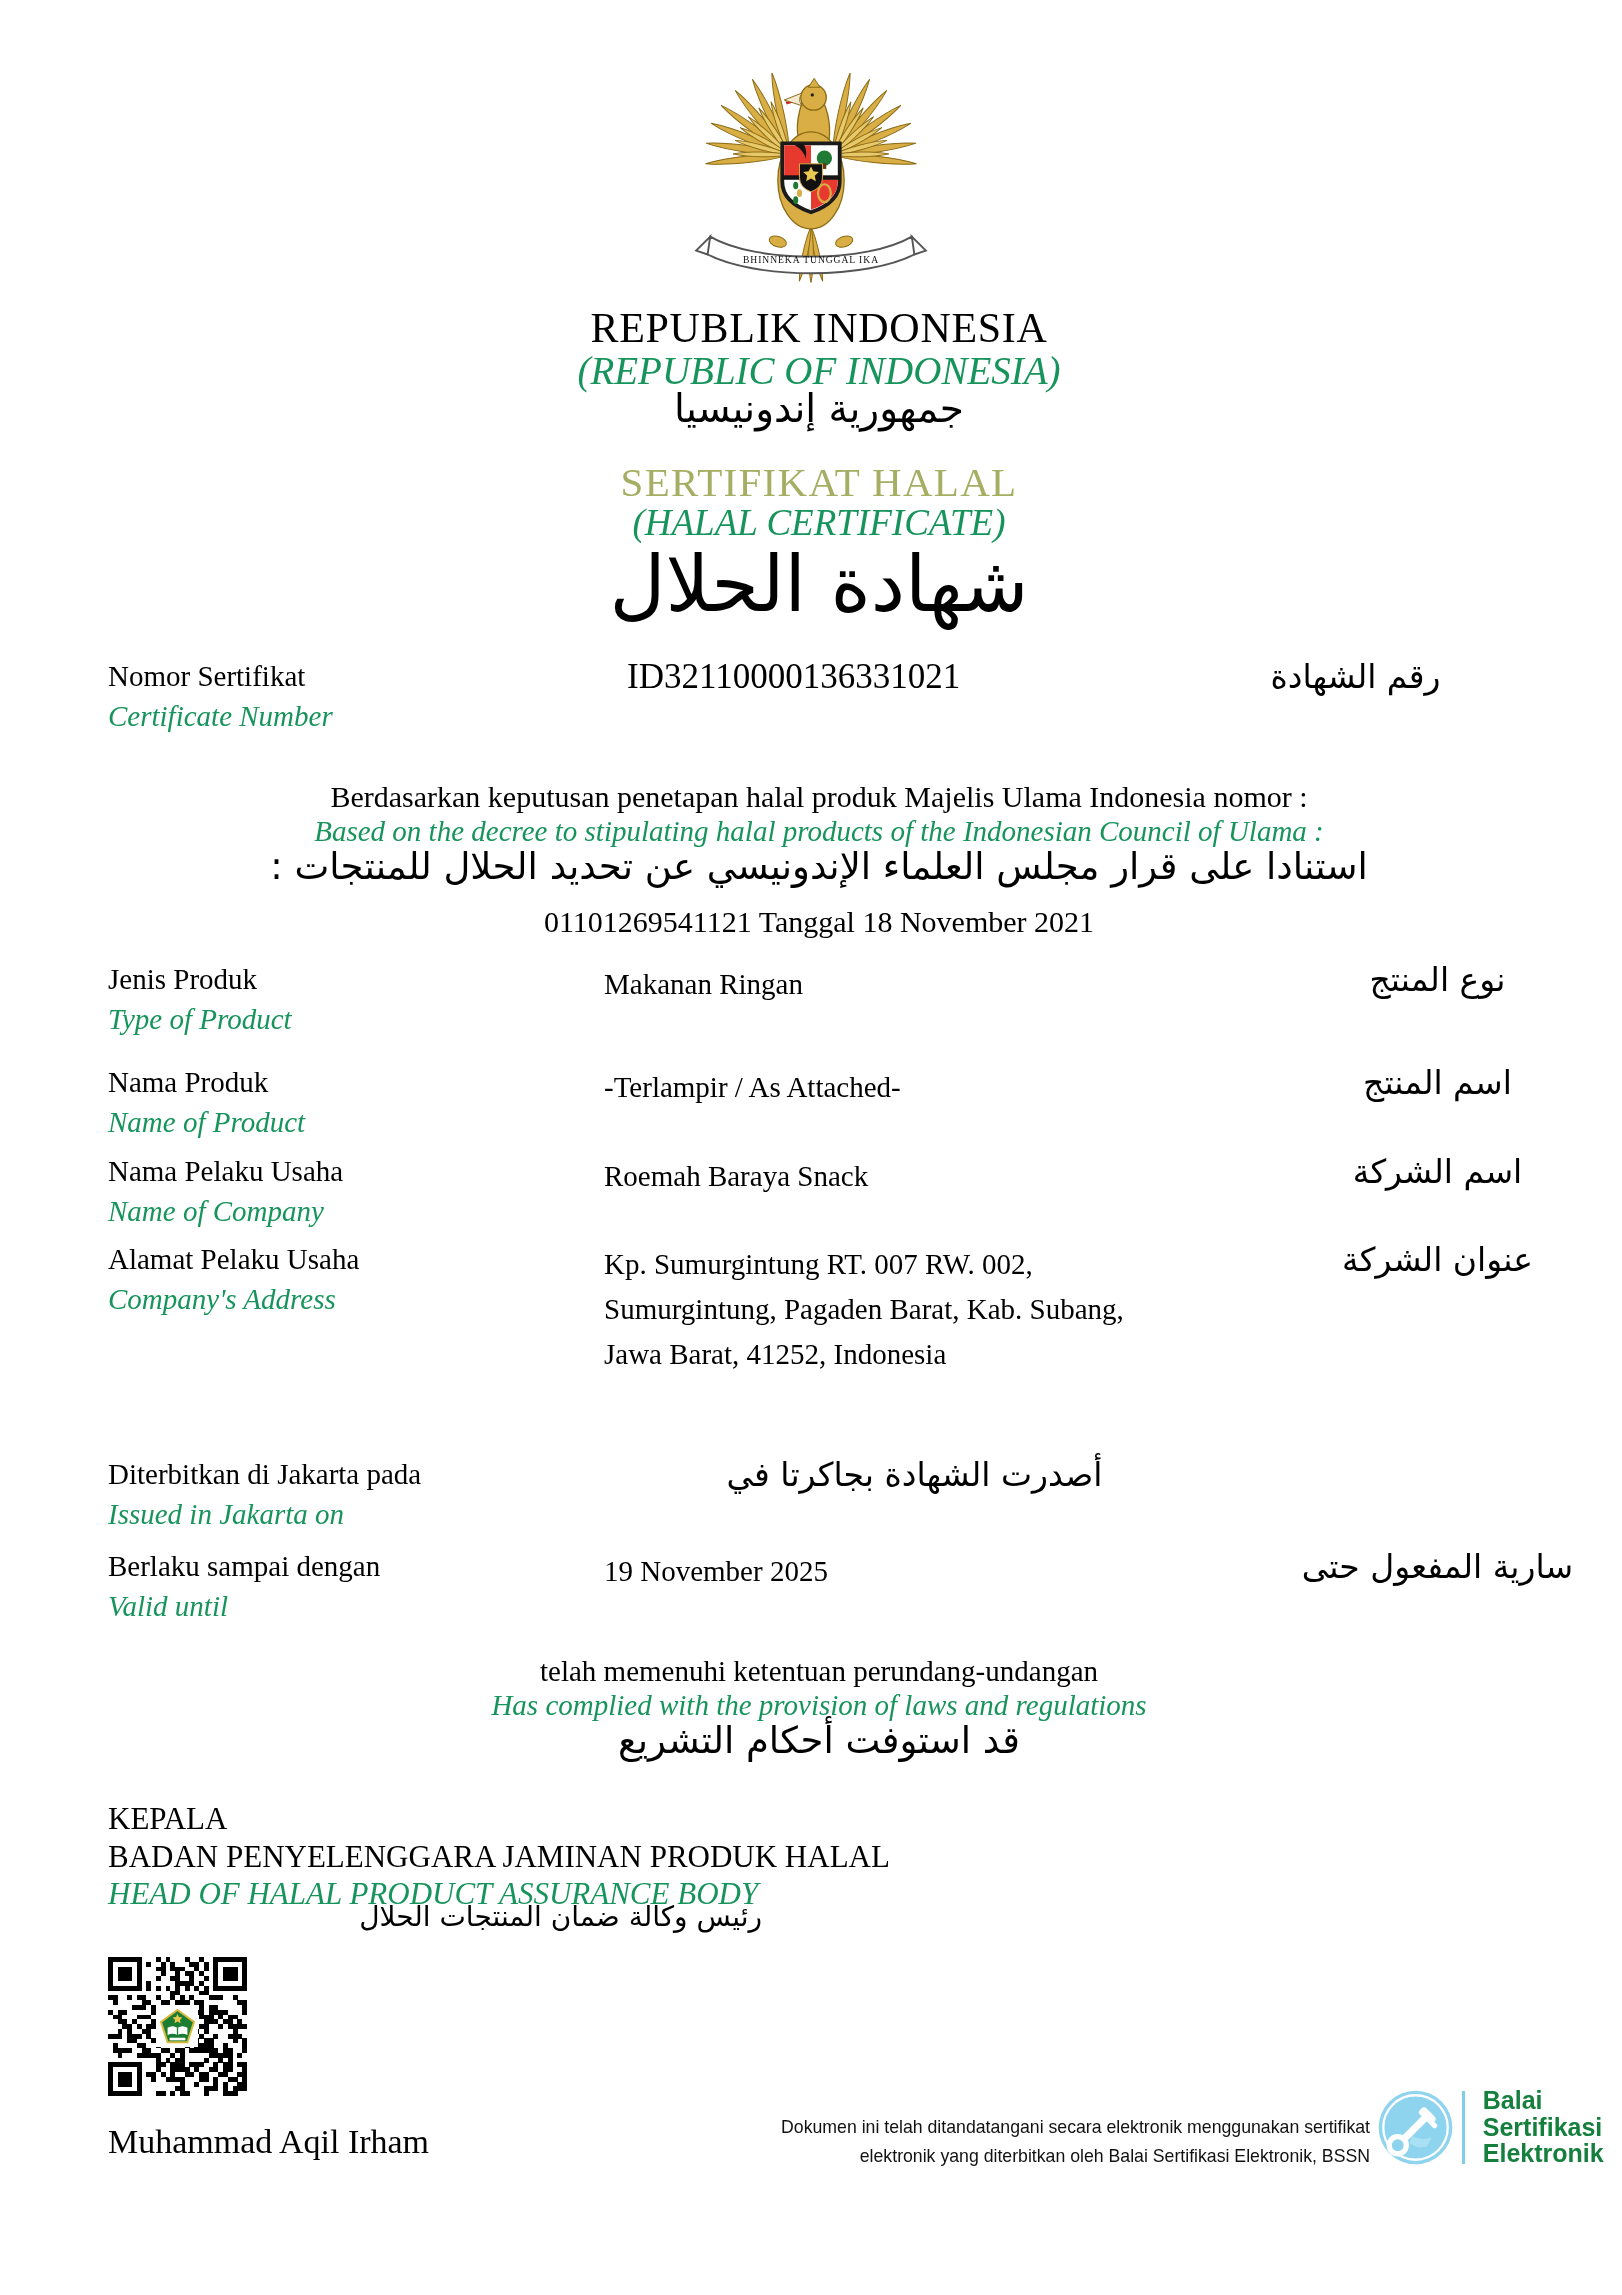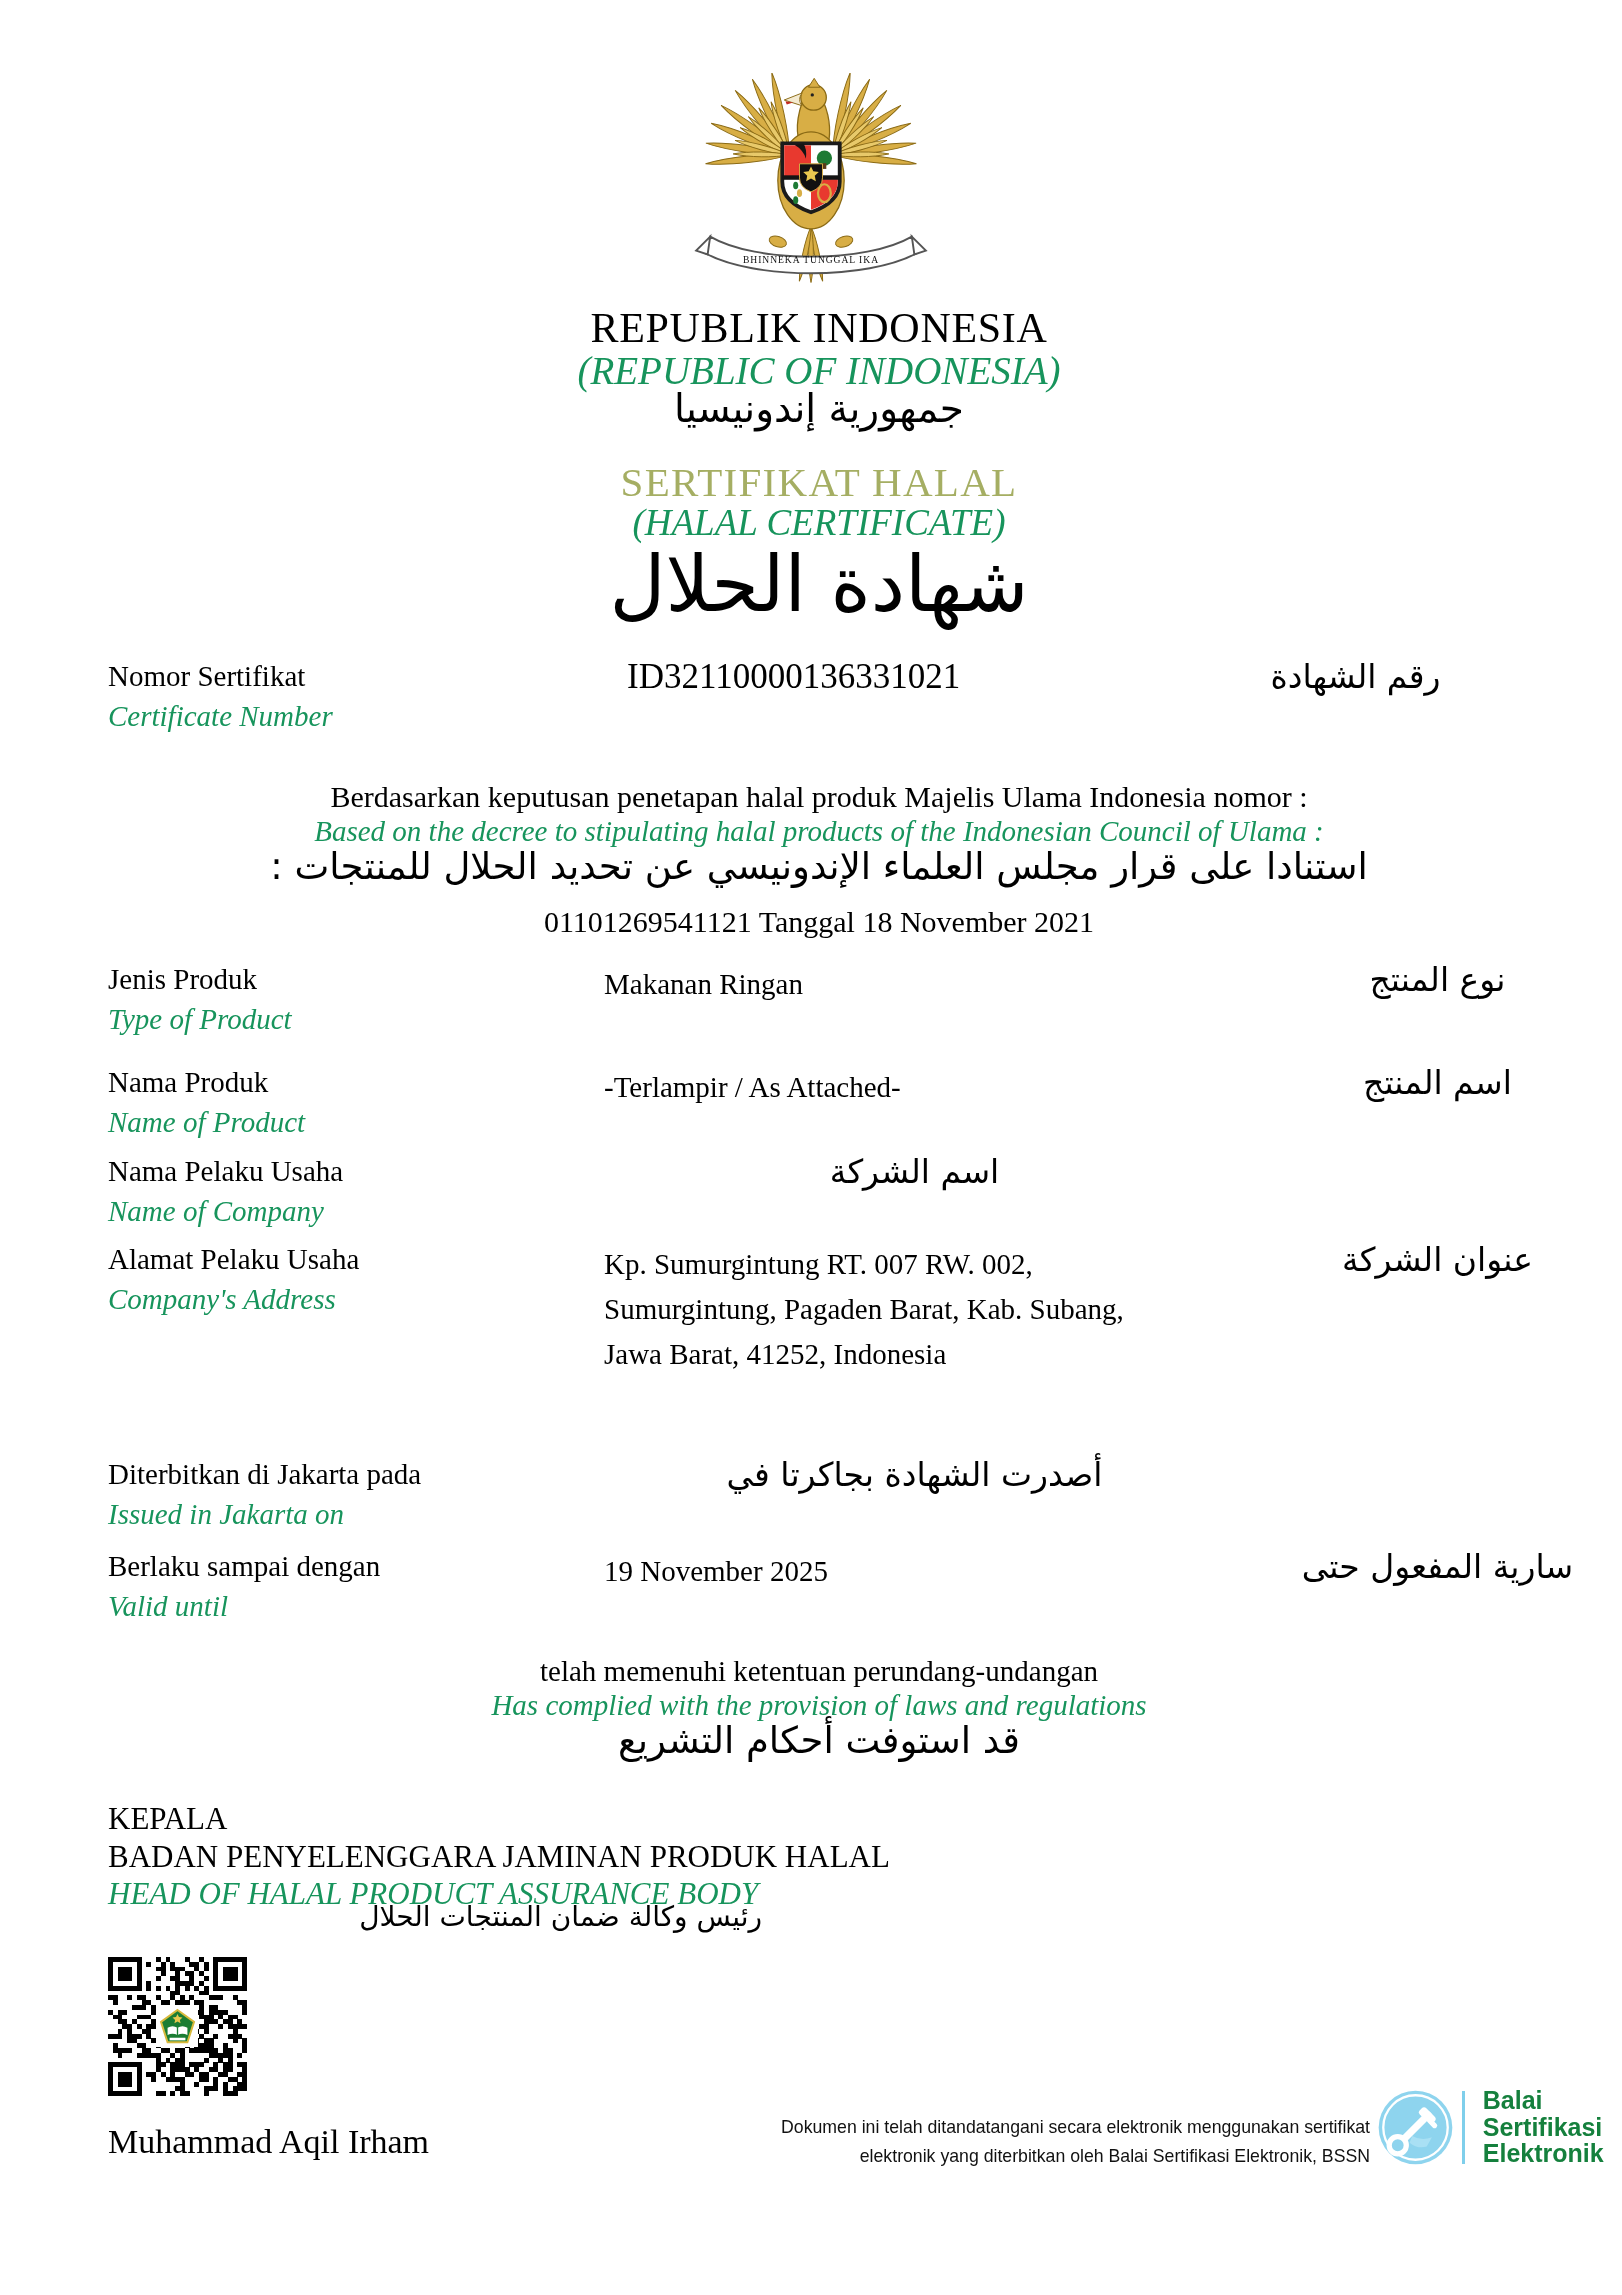--- a/index.html
+++ b/index.html
@@ -183,20 +183,21 @@
     </div>
     <div class="val">-Terlampir / As Attached-</div>
     <div class="arb ar" dir="rtl">اسم المنتج</div>
   </div>
 
   <div class="row row-3">
     <div>
       <div class="lbl-id">Nama Pelaku Usaha</div>
       <div class="lbl-en green">Name of Company</div>
     </div>
+    <div class="val">Roemah Baraya Snack</div>
     <div class="arb ar" dir="rtl">اسم الشركة</div>
   </div>
 
   <div class="row row-4">
     <div>
       <div class="lbl-id">Alamat Pelaku Usaha</div>
       <div class="lbl-en green">Company's Address</div>
     </div>
     <div class="val">Kp. Sumurgintung RT. 007 RW. 002,
 Sumurgintung, Pagaden Barat, Kab. Subang,

